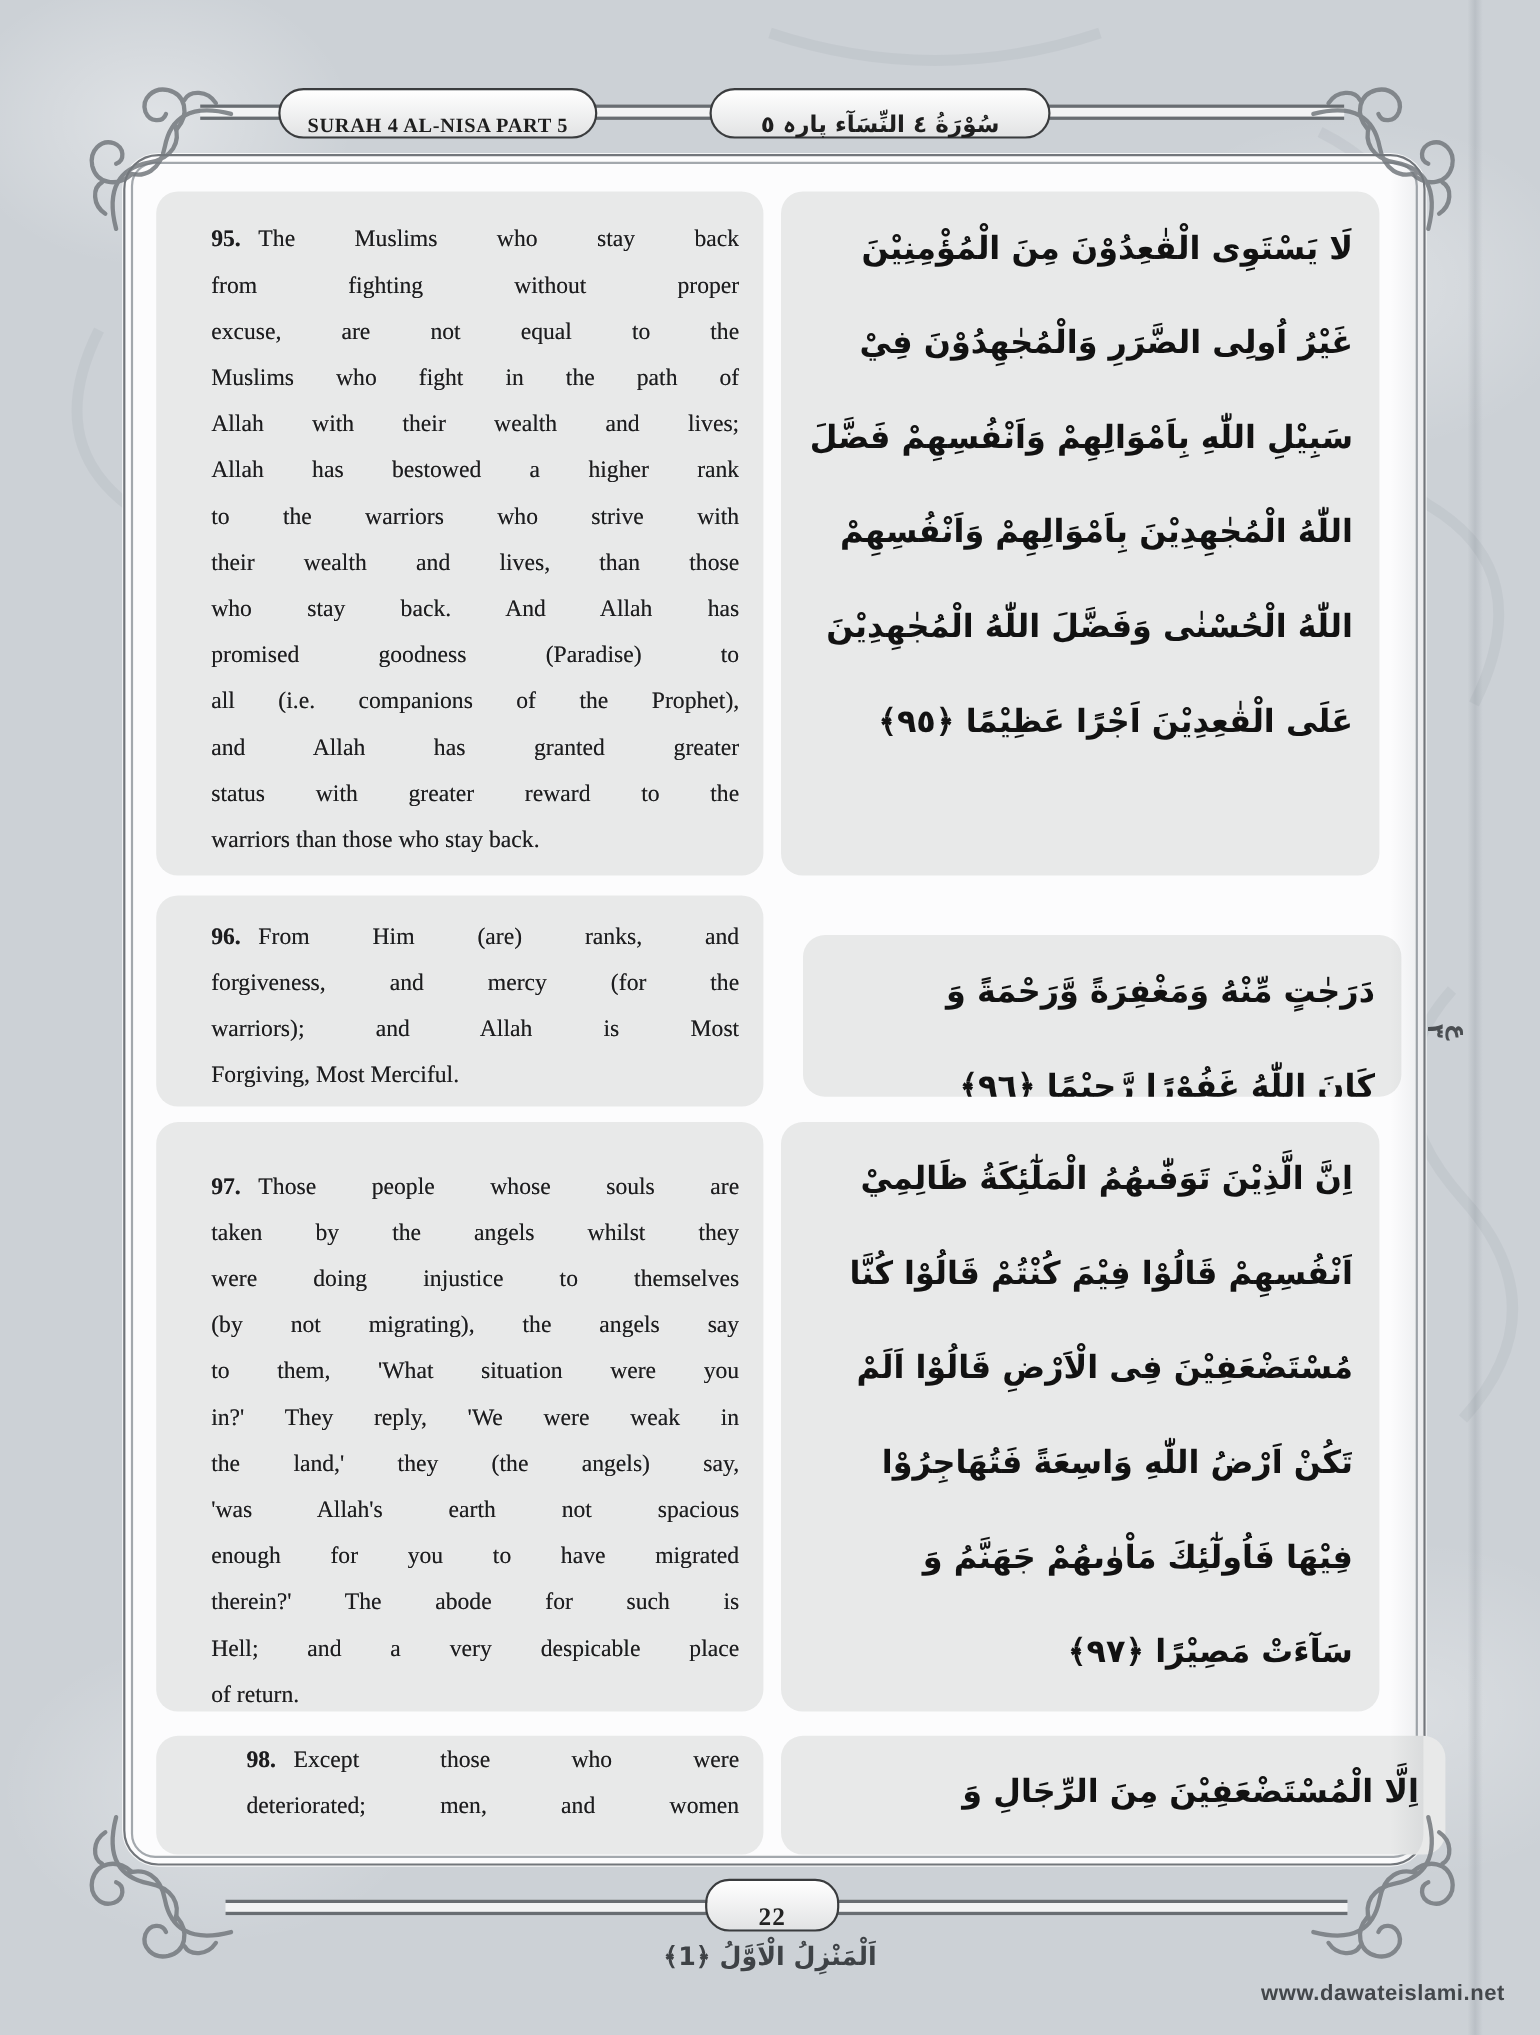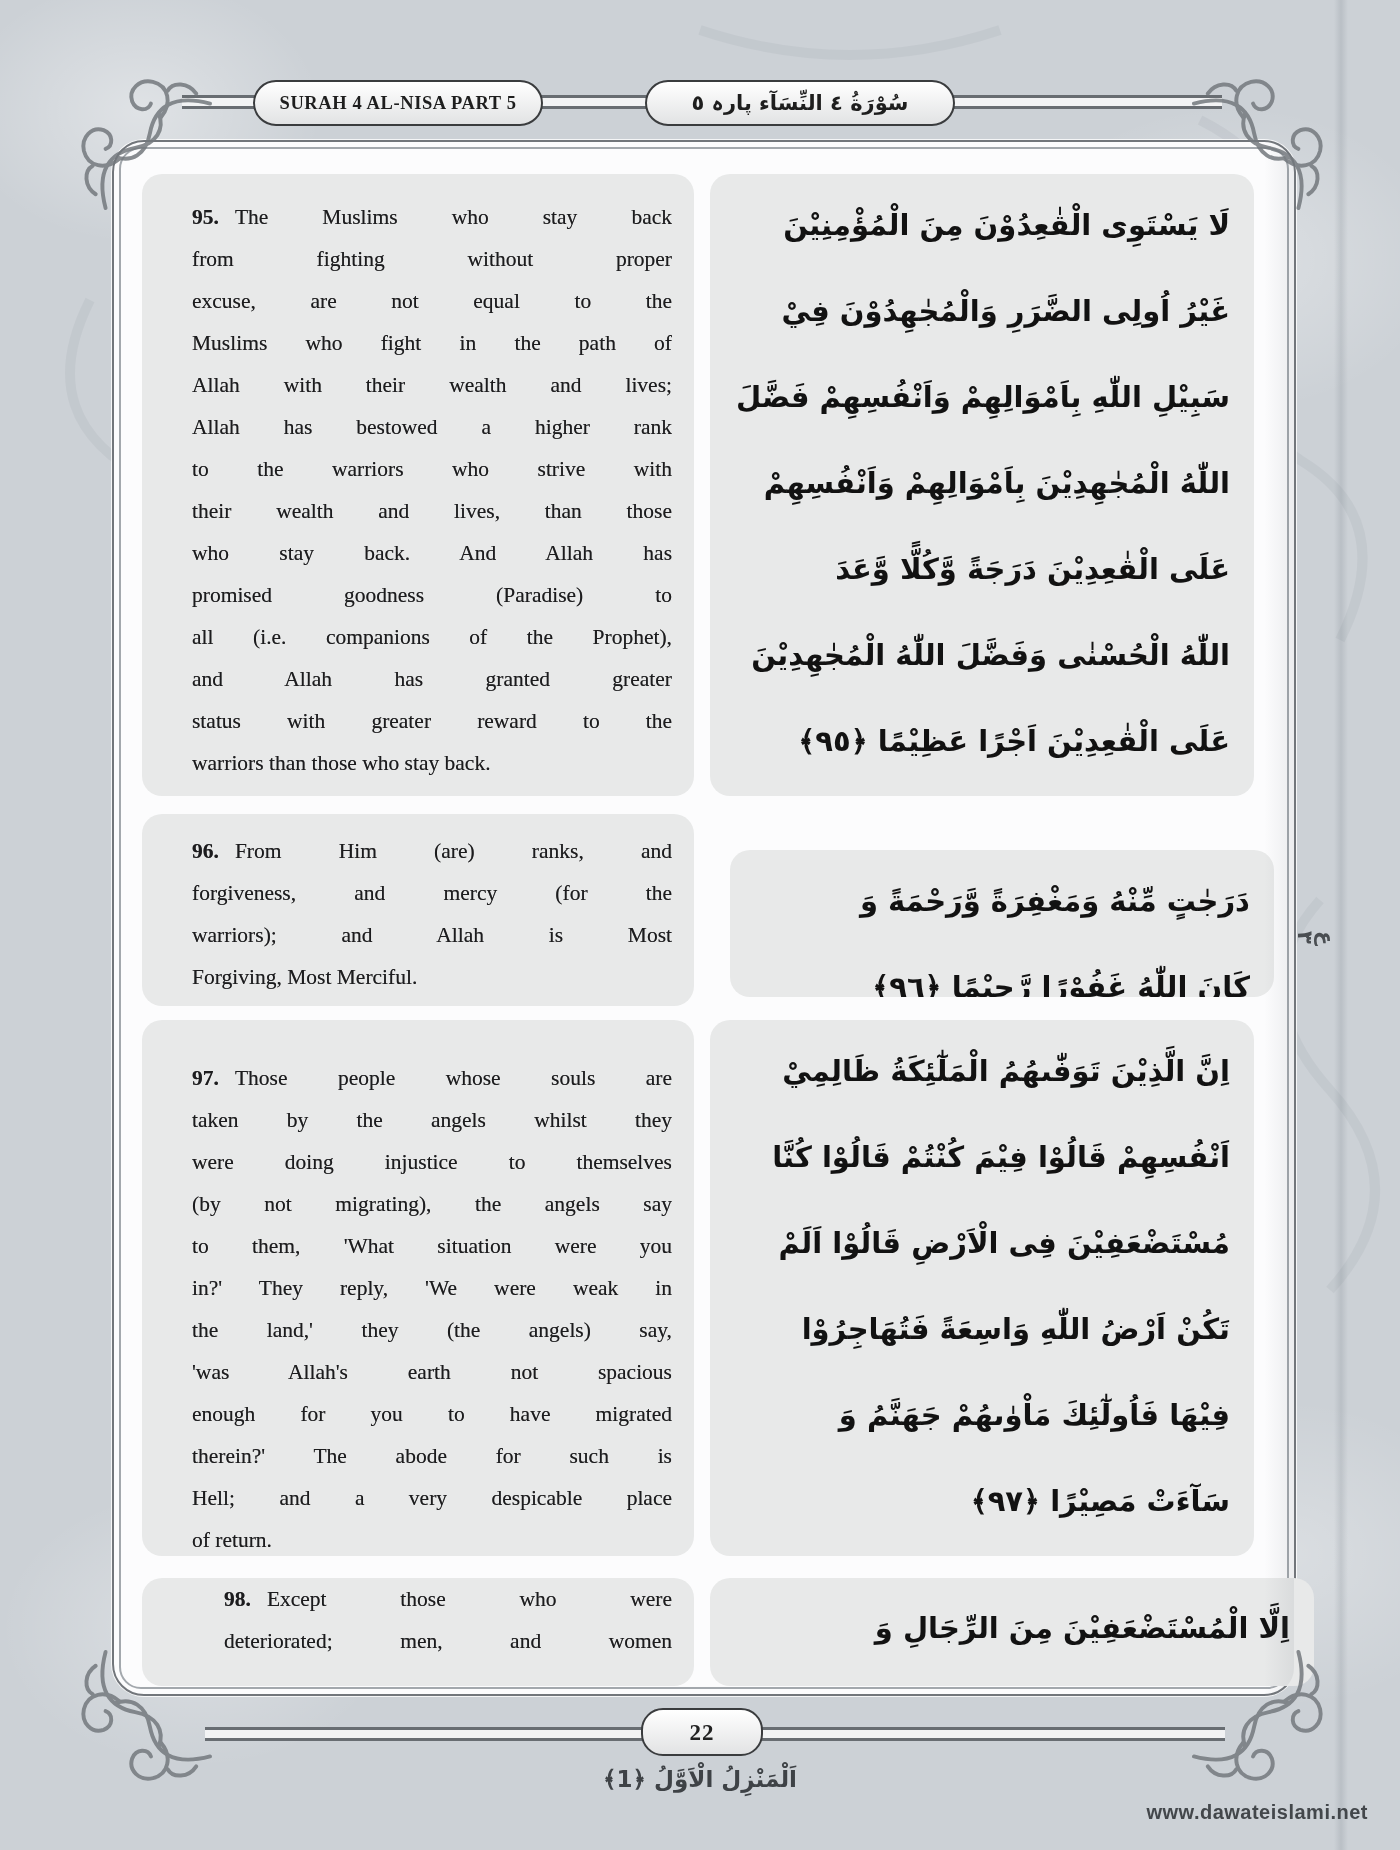--- a/index.html
+++ b/index.html
@@ -28,21 +28,21 @@
     background:linear-gradient(to right, transparent, rgba(90,100,110,.10));
     border-radius:0 26px 26px 0;pointer-events:none;}
 
   
   .hbar{position:absolute;height:8px;border-top:3px solid #686d72;border-bottom:3px solid #686d72;
     background:#f2f3f4;z-index:2;}
   #top-bar{left:182px;top:95px;width:1040px;}
   #bottom-bar{left:205px;top:1727px;width:1020px;}
   .capsule{position:absolute;z-index:3;border:2.5px solid #3a3c3e;border-radius:24px;
     background:linear-gradient(#ffffff,#e2e3e4);
-    display:flex;align-items:center;justify-content:center;}
+    display:flex;align-items:flex-end;justify-content:center;}
   #cap-left{left:253px;top:80px;width:286px;height:42px;}
   #cap-left span{font:bold 18.5px/1 "Liberation Serif",serif;letter-spacing:.6px;color:#1e1e1e;}
   #cap-right{left:645px;top:80px;width:306px;height:42px;}
   #cap-right span{font:bold 21px/1 "DejaVu Sans",sans-serif;color:#1e1e1e;direction:rtl;}
   #cap-page{left:641px;top:1708px;width:118px;height:44px;border-radius:22px;}
   #cap-page span{font:bold 23px/1 "Liberation Serif",serif;color:#222;letter-spacing:1px;}
 
   
   .flourish{position:absolute;width:138px;height:138px;z-index:2;opacity:.85;}
   #fl-tl{left:76px;top:74px;}
@@ -174,21 +174,20 @@
       <div class="jline">status with greater reward to the</div>
       <div class="jline last">warriors than those who stay back.</div>
     </div>
   </div>
   <div class="vbox" id="v95-ar">
     <div class="ar">
       <div class="aline">لَا يَسْتَوِى الْقٰعِدُوْنَ مِنَ الْمُؤْمِنِيْنَ</div>
       <div class="aline">غَيْرُ اُولِى الضَّرَرِ وَالْمُجٰهِدُوْنَ فِيْ</div>
       <div class="aline">سَبِيْلِ اللّٰهِ بِاَمْوَالِهِمْ وَاَنْفُسِهِمْ فَضَّلَ</div>
       <div class="aline">اللّٰهُ الْمُجٰهِدِيْنَ بِاَمْوَالِهِمْ وَاَنْفُسِهِمْ</div>
-      <div class="aline">عَلَى الْقٰعِدِيْنَ دَرَجَةً وَّكُلًّا وَّعَدَ</div>
       <div class="aline">اللّٰهُ الْحُسْنٰى وَفَضَّلَ اللّٰهُ الْمُجٰهِدِيْنَ</div>
       <div class="aline">عَلَى الْقٰعِدِيْنَ اَجْرًا عَظِيْمًا ﴿٩٥﴾</div>
     </div>
   </div>
 
   <div class="vbox" id="v96-en">
     <div class="en">
       <div class="jline"><b class="vnum">96.</b><span>From Him (are) ranks, and</span></div>
       <div class="jline">forgiveness, and mercy (for the</div>
       <div class="jline">warriors); and Allah is Most</div>

